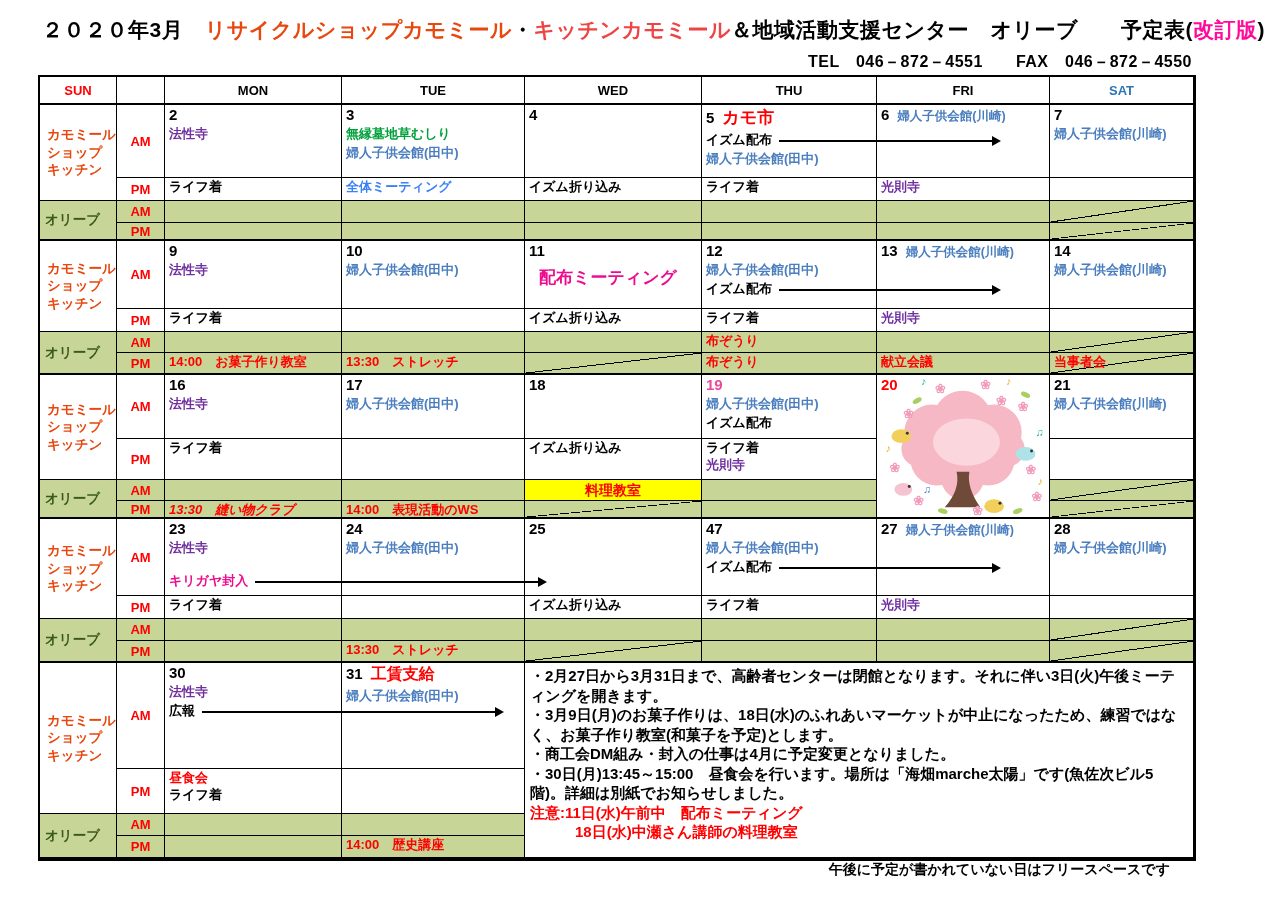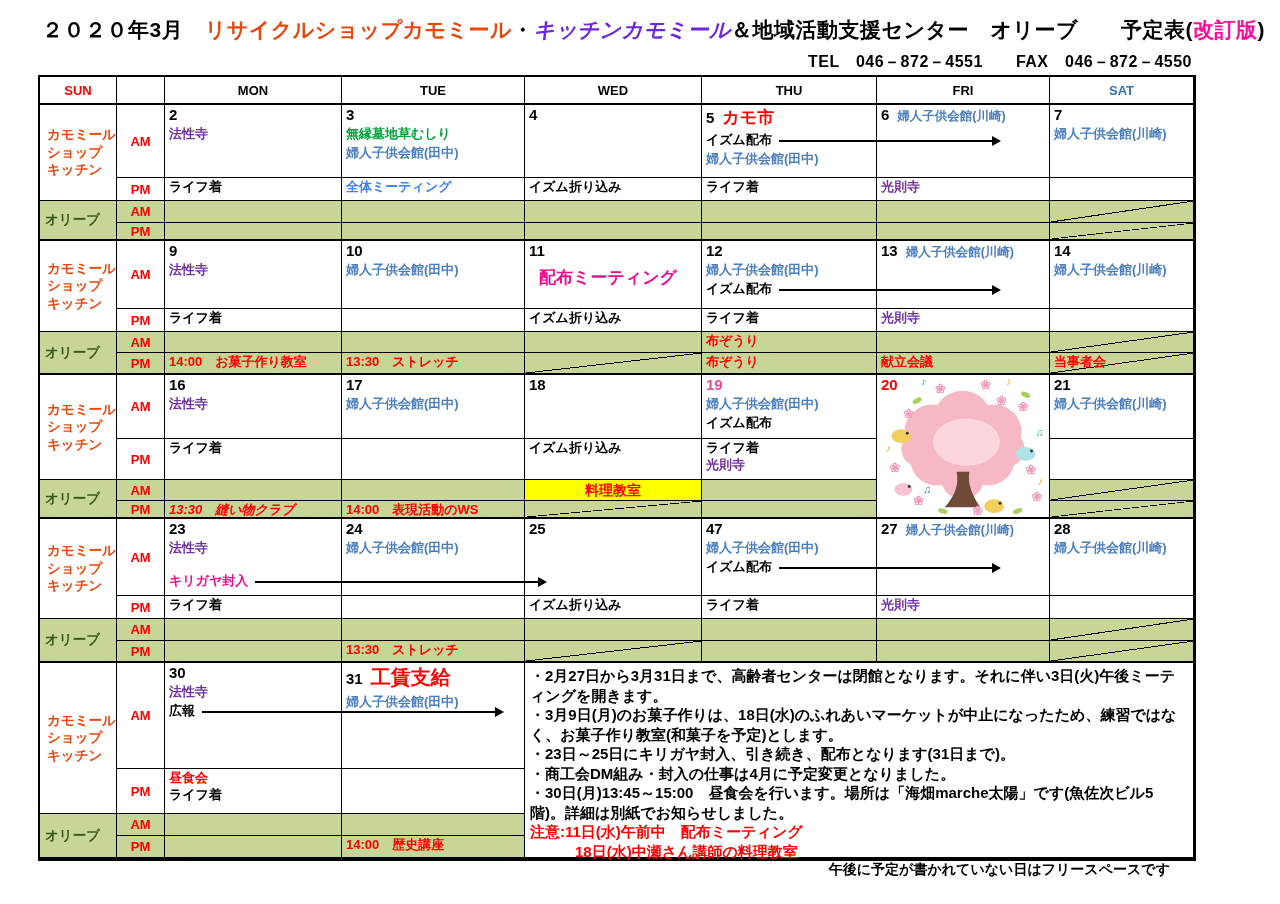--- a/index.html
+++ b/index.html
@@ -33,21 +33,21 @@
   .arr::after{content:'';position:absolute;right:-2px;top:-4px;width:0;height:0;border-left:9px solid #000;border-top:5px solid transparent;border-bottom:5px solid transparent;}
   .treecell svg{position:absolute;left:0;top:0;width:100%;height:100%;}
   .treecell .dateline{position:absolute;left:0;top:0;z-index:2;}
   .notes{padding:3px 5px;font-size:15px;line-height:1.3;border-bottom:2px solid #000;}
   .notes div{margin:0;}
 </style>
 </head>
 <body>
 
 <div class="page">
-  <div class="title"><span>２０２０年3月</span><span id="title-parts"><span style="color: rgb(232, 71, 14);">　リサイクルショップカモミール</span><span style="color: rgb(0, 0, 0);">・</span><span style="color: #6d28d9; font-style: italic;">キッチンカモミール</span><span style="color: rgb(0, 0, 0);">＆地域活動支援センター　オリーブ　　予定表(</span><span style="color: rgb(255, 10, 155);">改訂版</span><span style="color: rgb(0, 0, 0);">)</span></span></div>
+  <div class="title"><span>２０２０年3月</span><span id="title-parts"><span style="color: rgb(232, 71, 14);">　リサイクルショップカモミール</span><span style="color: rgb(0, 0, 0);">・</span><span style="color: #ef4444;">キッチンカモミール</span><span style="color: rgb(0, 0, 0);">＆地域活動支援センター　オリーブ　　予定表(</span><span style="color: rgb(255, 10, 155);">改訂版</span><span style="color: rgb(0, 0, 0);">)</span></span></div>
   <div class="telfax">TEL　046－872－4551　　FAX　046－872－4550</div>
   <div class="cal" id="cal">
       <div class="cell hdr" style="color: rgb(255, 0, 0); grid-area: 1 / 1 / span 1 / span 1;">SUN</div>
       <div class="cell hdr" style="color: rgb(0, 0, 0); grid-area: 1 / 2 / span 1 / span 1;"></div>
       <div class="cell hdr" style="color: rgb(0, 0, 0); grid-area: 1 / 3 / span 1 / span 1;">MON</div>
       <div class="cell hdr" style="color: rgb(0, 0, 0); grid-area: 1 / 4 / span 1 / span 1;">TUE</div>
       <div class="cell hdr" style="color: rgb(0, 0, 0); grid-area: 1 / 5 / span 1 / span 1;">WED</div>
       <div class="cell hdr" style="color: rgb(0, 0, 0); grid-area: 1 / 6 / span 1 / span 1;">THU</div>
       <div class="cell hdr" style="color: rgb(0, 0, 0); grid-area: 1 / 7 / span 1 / span 1;">FRI</div>
       <div class="cell hdr" style="color: rgb(46, 117, 182); grid-area: 1 / 8 / span 1 / span 1;">SAT</div>
@@ -430,33 +430,32 @@
       </div>
       <div class="cell pmcell" style="grid-area: 19 / 3 / span 1 / span 1;">
         <div class="evline"><span style="color: rgb(255, 0, 0);">昼食会</span></div>
         <div class="evline"><span style="color: rgb(0, 0, 0);">ライフ着</span></div>
       </div>
       <div class="cell green ocell" style="grid-area: 20 / 3 / span 1 / span 1;"></div>
       <div class="cell green ocell wkend" style="grid-area: 21 / 3 / span 1 / span 1;"></div>
       <div class="cell" style="grid-area: 18 / 4 / span 1 / span 1;">
         <div class="dateline">
           <span style="color: rgb(0, 0, 0);">31</span>
-          <span class="side" style="color: rgb(255, 0, 0); font-size: 20px;">工賃支給</span>
+          <span class="side" style="color: rgb(255, 0, 0); font-size: 16px;">工賃支給</span>
         </div>
         <div class="evline"><span style="color: rgb(74, 126, 191);">婦人子供会館(田中)</span></div>
       </div>
       <div class="cell pmcell" style="grid-area: 19 / 4 / span 1 / span 1;"></div>
       <div class="cell green ocell" style="grid-area: 20 / 4 / span 1 / span 1;"></div>
       <div class="cell green ocell wkend" style="grid-area: 21 / 4 / span 1 / span 1;">
         <div class="evline"><span style="color: rgb(255, 0, 0);">14:00　歴史講座</span></div>
       </div>
       <div class="cell notes wkend" style="grid-area: 18 / 5 / span 4 / span 4;">
         <div style="color: rgb(0, 0, 0);">・2月27日から3月31日まで、高齢者センターは閉館となります。それに伴い3日(火)午後ミーティングを開きます。</div>
         <div style="color: rgb(0, 0, 0);">・3月9日(月)のお菓子作りは、18日(水)のふれあいマーケットが中止になったため、練習ではなく、お菓子作り教室(和菓子を予定)とします。</div>
-        <div style="color: rgb(0, 0, 0);">・23日～25日にキリガヤ封入、引き続き、配布となります(31日まで)。</div>
         <div style="color: rgb(0, 0, 0);">・商工会DM組み・封入の仕事は4月に予定変更となりました。</div>
         <div style="color: rgb(0, 0, 0);">・30日(月)13:45～15:00　昼食会を行います。場所は「海畑marche太陽」です(魚佐次ビル5階)。詳細は別紙でお知らせしました。</div>
         <div style="color: rgb(255, 0, 0);">注意:11日(水)午前中　配布ミーティング</div>
         <div style="color: rgb(255, 0, 0);">　　　18日(水)中瀬さん講師の料理教室</div>
       </div>
     </div>
   <div class="footer">午後に予定が書かれていない日はフリースペースです</div>
 </div>
 
 </body></html>

